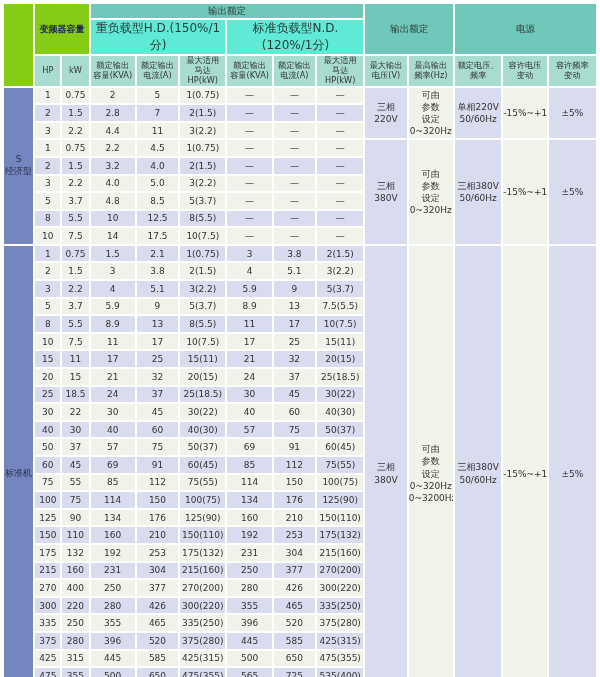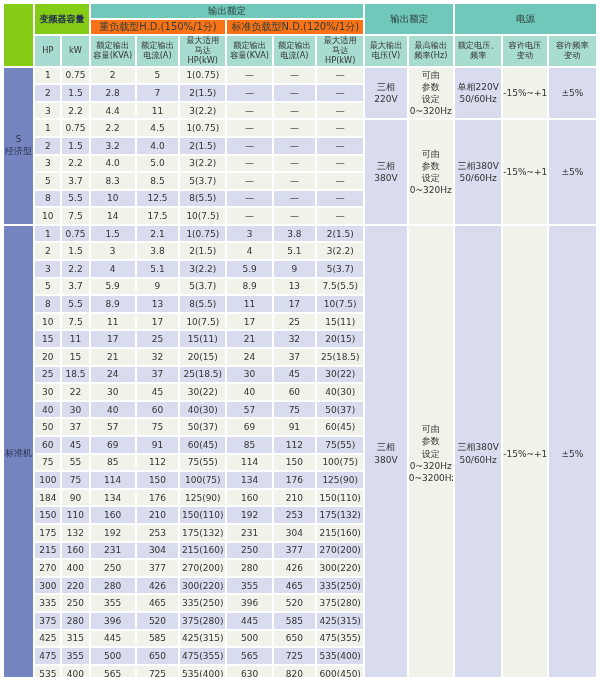--- a/index.html
+++ b/index.html
@@ -5,21 +5,21 @@
   html,body{margin:0;padding:0;background:#fff;}
   body{font-family:"DejaVu Sans","Liberation Sans",sans-serif;color:#333;}
   .wrap{width:600px;padding:2px;box-sizing:border-box;}
   table{border-collapse:collapse;table-layout:fixed;width:596px;}
   th,td{border:2px solid #fff;padding:0;text-align:center;vertical-align:middle;
         white-space:pre-line;overflow:hidden;font-weight:normal;}
   thead tr.rA{height:16px;} thead tr.rB{height:16px;} thead tr.rC{height:26px;}
   tbody tr{height:17.6px;}
   .blue{background:#84cc16;color:#232c4e;font-size:9px;font-weight:bold;}
   .teal1{background:#6fc8b9;color:#2e3b3a;font-size:9.5px;}
-  .teal2{background:#f97316;color:#2e3b3a;font-size:10px;margin-left:8px;}
+  .teal2{background:#5eead4;color:#2e3b3a;font-size:12px;margin-left:8px;}
   .teal3{background:#a9dcd1;color:#333;font-size:8.2px;line-height:1.2;}
   .crm{background:#f1f2e9;font-size:9px;}
   .lav{background:#d9dbee;font-size:9px;}
   .seclbl{background:#7585c0;color:#27304f;font-size:9px;line-height:1.3;}
   .m0{background:#d9dbee;font-size:9px;line-height:1.35;}
   .m1{background:#f1f2e9;font-size:9px;line-height:1.35;}
 </style>
 </head>
 <body>
 
@@ -159,21 +159,21 @@
           <td class="crm">4.0</td>
           <td class="crm">5.0</td>
           <td class="crm">3(2.2)</td>
           <td class="crm">—</td>
           <td class="crm">—</td>
           <td class="crm">—</td>
         </tr>
         <tr>
           <td class="crm">5</td>
           <td class="crm">3.7</td>
-          <td class="crm">8.3</td>
+          <td class="crm">4.8</td>
           <td class="crm">8.5</td>
           <td class="crm">5(3.7)</td>
           <td class="crm">—</td>
           <td class="crm">—</td>
           <td class="crm">—</td>
         </tr>
         <tr>
           <td class="lav">8</td>
           <td class="lav">5.5</td>
           <td class="lav">10</td>
@@ -349,21 +349,21 @@
           <td class="lav">100</td>
           <td class="lav">75</td>
           <td class="lav">114</td>
           <td class="lav">150</td>
           <td class="lav">100(75)</td>
           <td class="lav">134</td>
           <td class="lav">176</td>
           <td class="lav">125(90)</td>
         </tr>
         <tr>
-          <td class="crm">184</td>
+          <td class="crm">125</td>
           <td class="crm">90</td>
           <td class="crm">134</td>
           <td class="crm">176</td>
           <td class="crm">125(90)</td>
           <td class="crm">160</td>
           <td class="crm">210</td>
           <td class="crm">150(110)</td>
         </tr>
         <tr>
           <td class="lav">150</td>

